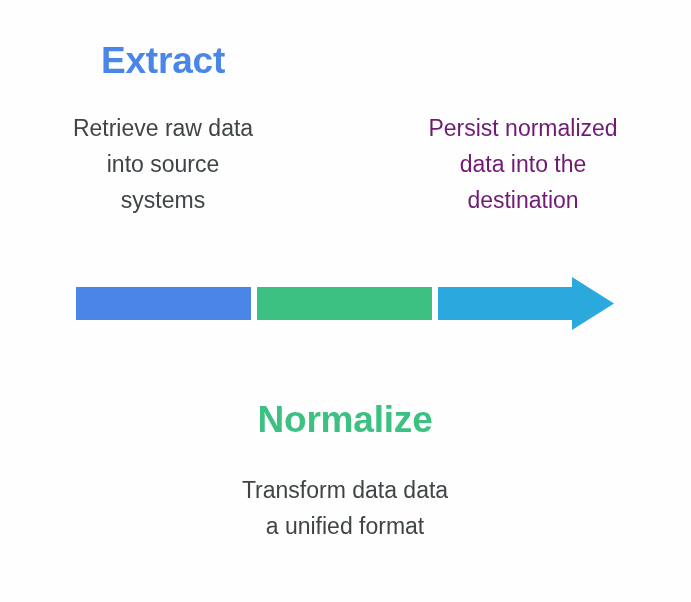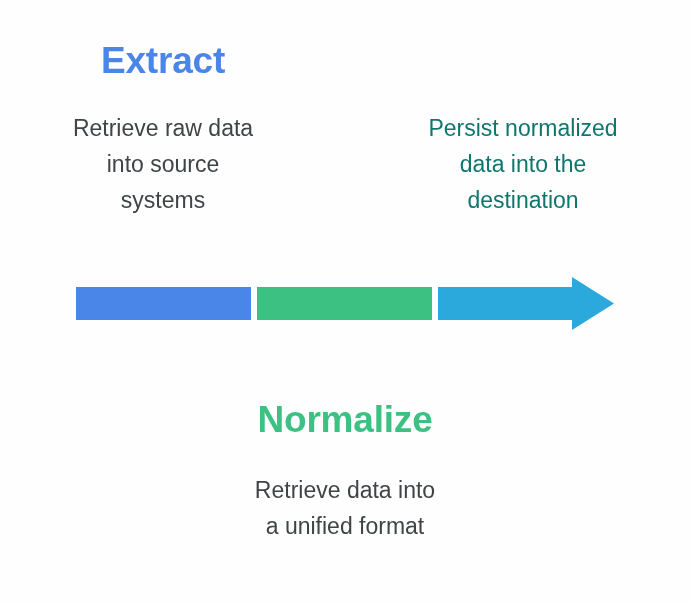--- a/index.html
+++ b/index.html
@@ -106,37 +106,37 @@
 
   <div class="stage-title" id="title-extract" style="color: rgb(74, 134, 232);">Extract</div>
 
   <div class="stage-desc" id="desc-extract" style="color: rgb(63, 68, 71);">
     <span class="line">Retrieve raw data</span>
     <span class="line">into source</span>
     <span class="line">systems</span>
   </div>
 
 
-  <div class="stage-desc" id="desc-load" style="color: #0f766e;">
+  <div class="stage-desc" id="desc-load" style="color: #701a75;">
     <span class="line">Persist normalized</span>
     <span class="line">data into the</span>
     <span class="line">destination</span>
   </div>
 
   <div id="pipeline">
     <svg width="570" height="62" viewBox="0 0 570 62" xmlns="http://www.w3.org/2000/svg">
 
       <rect id="seg-extract" x="16" y="15" width="175" height="33" fill="#4a86e8"></rect>
 
       <rect id="seg-normalize" x="197" y="15" width="175" height="33" fill="#3cc183"></rect>
 
       <path id="seg-load" d="M 378 15 L 512 15 L 512 5 L 554 31.5 L 512 58 L 512 48 L 378 48 Z" fill="#2ba8dc"></path>
     </svg>
   </div>
 
   <div class="stage-title" id="title-normalize" style="color: rgb(60, 193, 131);">Normalize</div>
 
   <div class="stage-desc" id="desc-normalize" style="color: rgb(63, 68, 71);">
-    <span class="line">Retrieve data into</span>
+    <span class="line">Transform data data</span>
     <span class="line">a unified format</span>
   </div>
 
 </div>
 
 </body></html>

